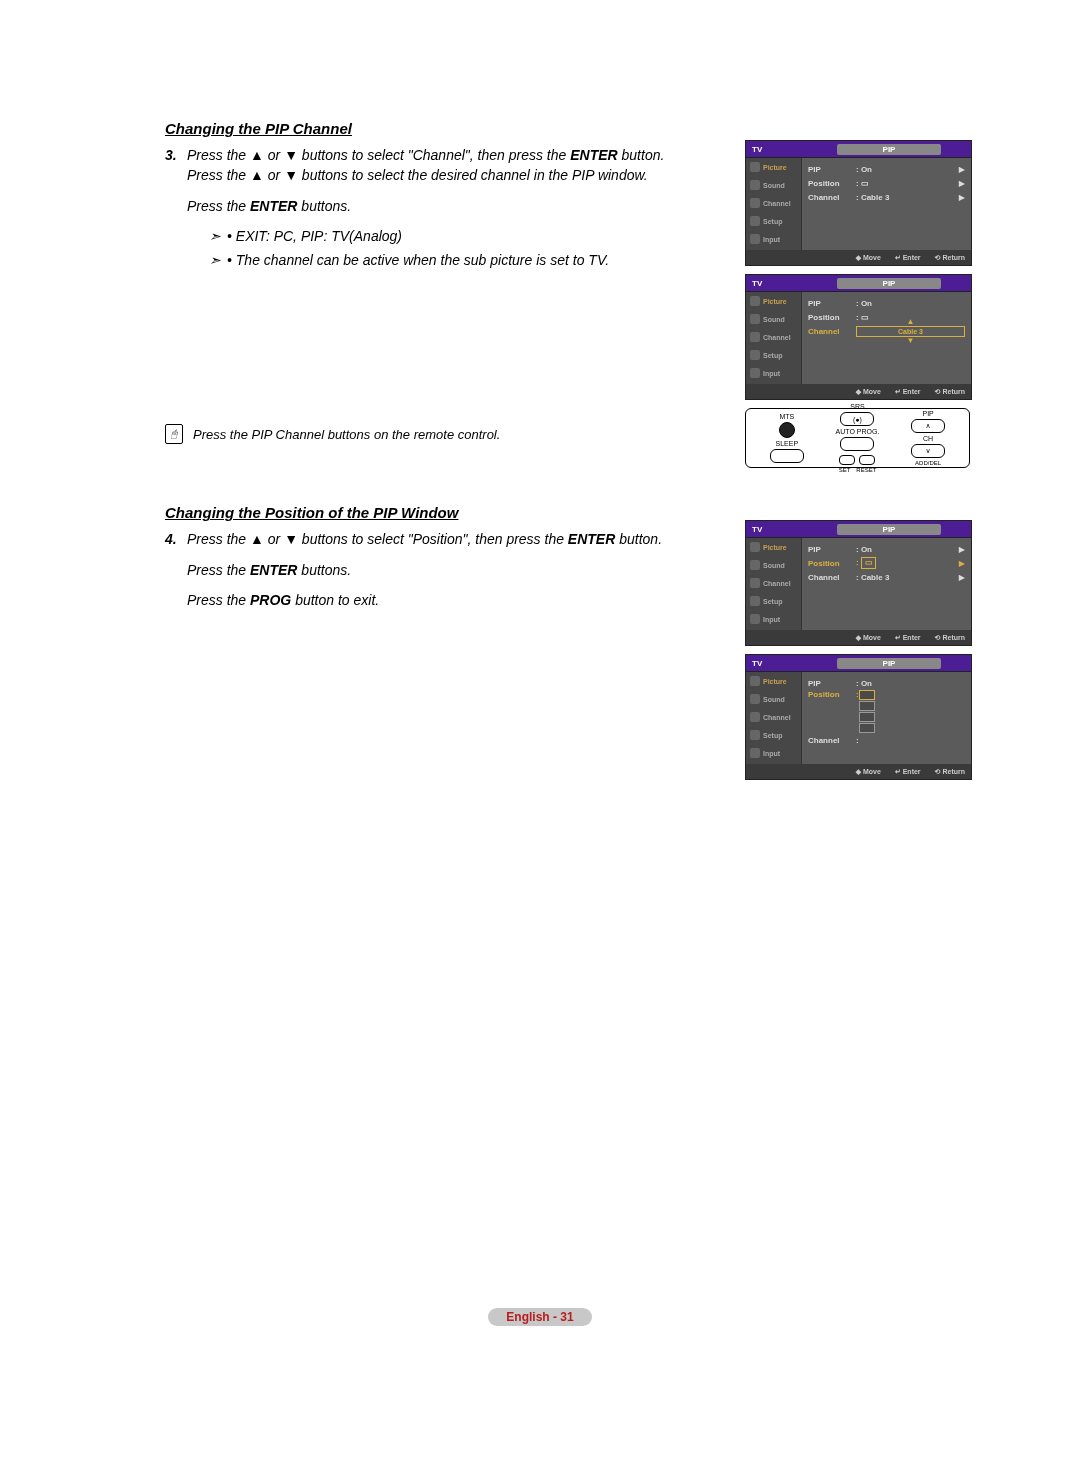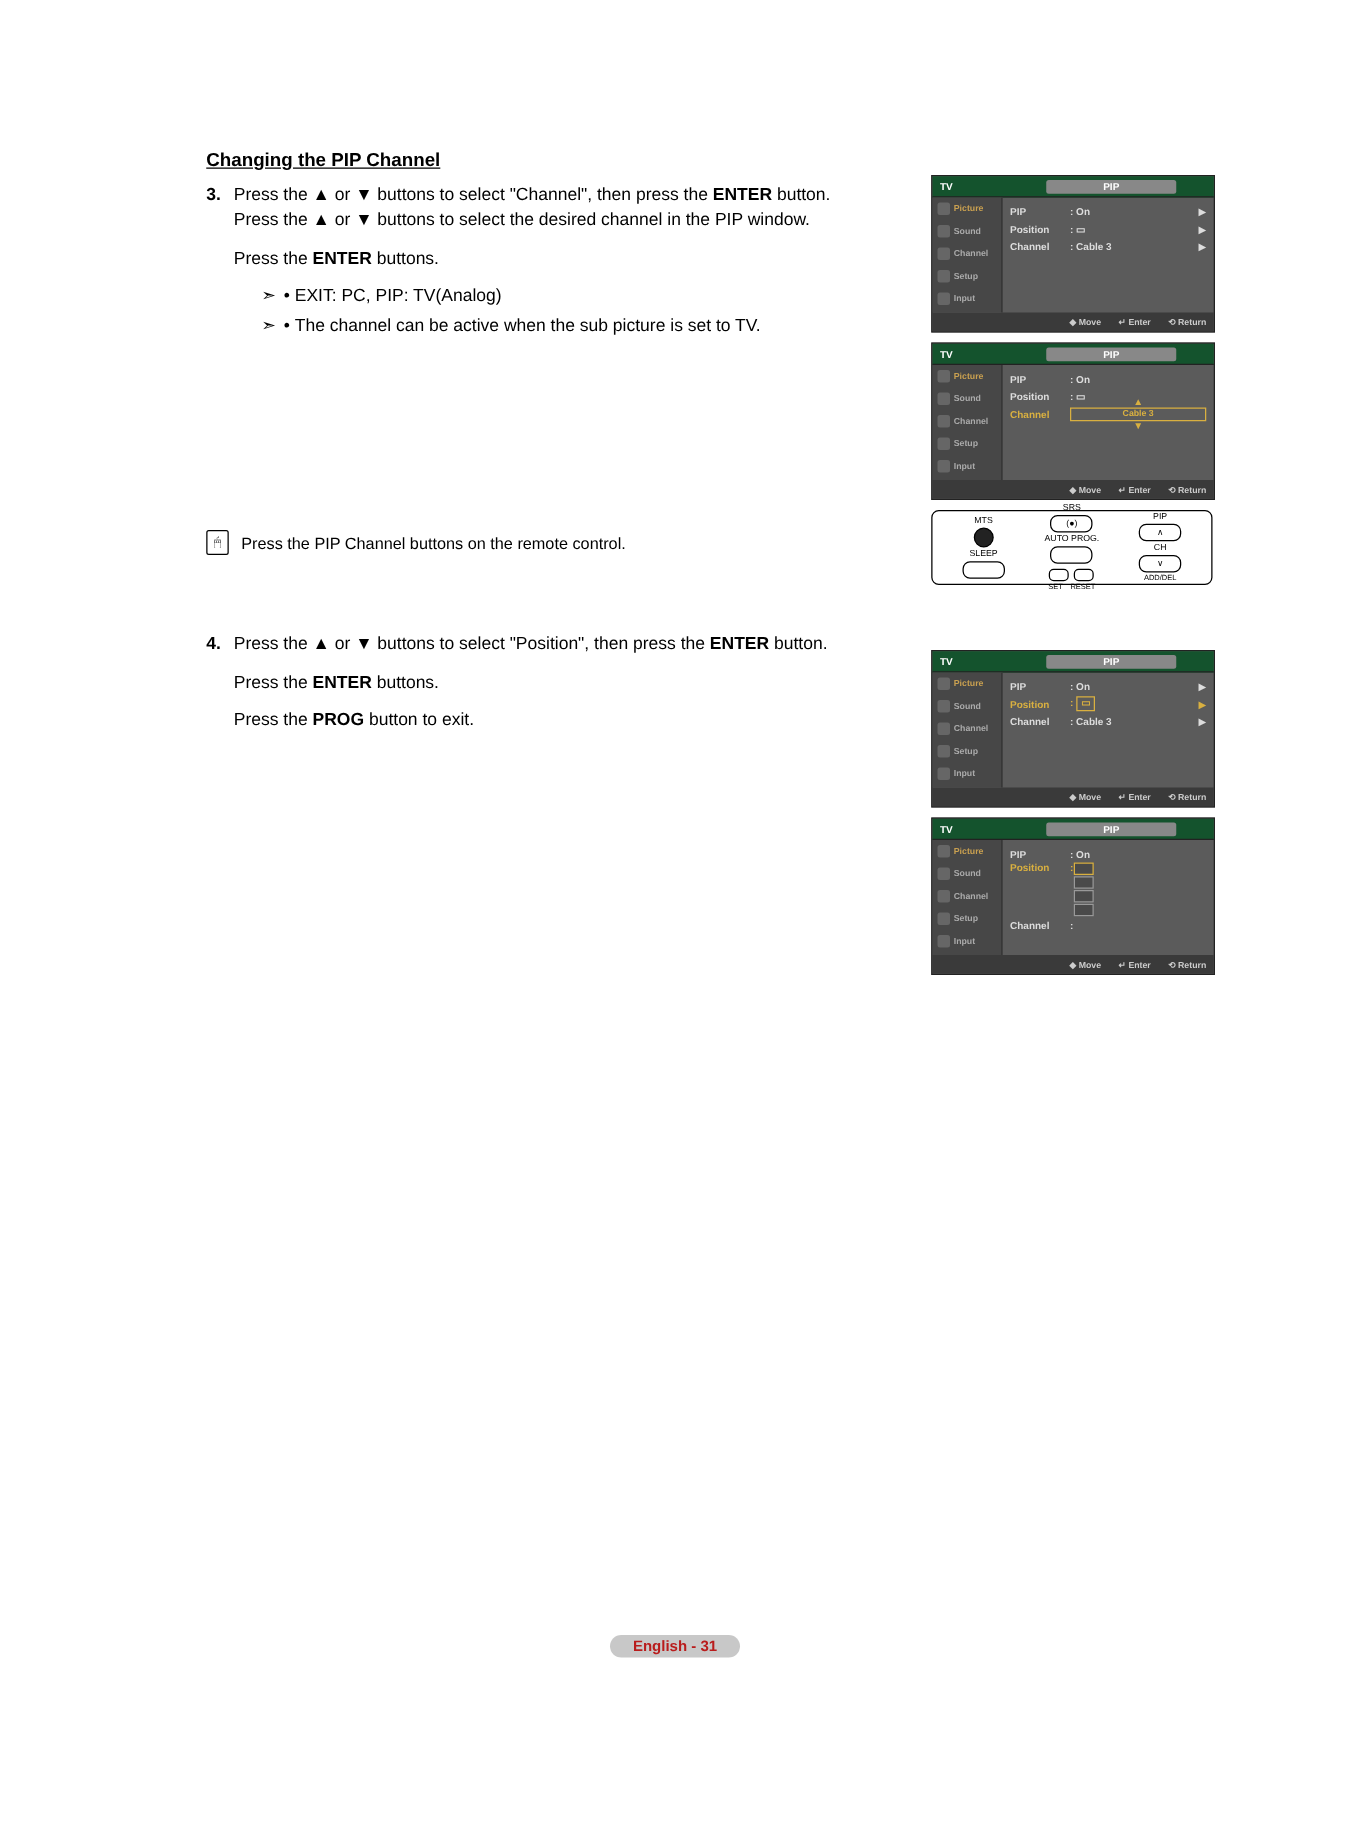--- a/index.html
+++ b/index.html
@@ -8,20 +8,21 @@
     font-family: Arial, Helvetica, sans-serif;
     background: #fff;
     width: 1080px;
     height: 1476px;
     position: relative;
     font-size: 14px;
     color: #000;
   }
   .page {
     padding: 120px 110px 40px 165px;
+    font-style: italic;
   }
   .section-title {
     font-weight: bold;
     text-decoration: underline;
     margin-bottom: 8px;
     font-size: 15px;
   }
   .step-row {
     display: flex;
     margin-bottom: 4px;
@@ -81,21 +82,21 @@
     background: #5b5b5b;
     border: 1px solid #222;
     font-size: 8px;
     color: #ccc;
     margin-bottom: 8px;
   }
   .tv-header {
     display: flex;
     height: 16px;
     align-items: center;
-    background: #14532d;
+    background: #4c1d95;
     border-bottom: 1px solid #222;
   }
   .tv-header .tv-label {
     width: 55px;
     color: #fff;
     font-weight: bold;
     padding-left: 6px;
   }
   .tv-header .pip-tab {
     flex: 1;
@@ -270,20 +271,21 @@
         <span><span>•</span>&nbsp;<span>The channel can be active when the sub picture is set to TV.</span></span>
       </div>
     </div>
   </div>
 
   <div class="remote-note">
     <span class="remote-icon">🖱</span>
     <span>Press the PIP Channel buttons on the remote control.</span>
   </div>
 
+  <div class="section-title">Changing the Position of the PIP Window</div>
 
   <div class="step-row">
     <div class="step-num">4.</div>
     <div class="step-body">
       <p>
         <span>Press the </span><span>▲</span><span> or </span><span>▼</span><span> buttons to select "Position", then press the </span><span class="bold">ENTER</span><span> button.</span>
       </p>
       <p>
         <span>Press the </span><span class="bold">ENTER</span><span> buttons.</span>
       </p>

